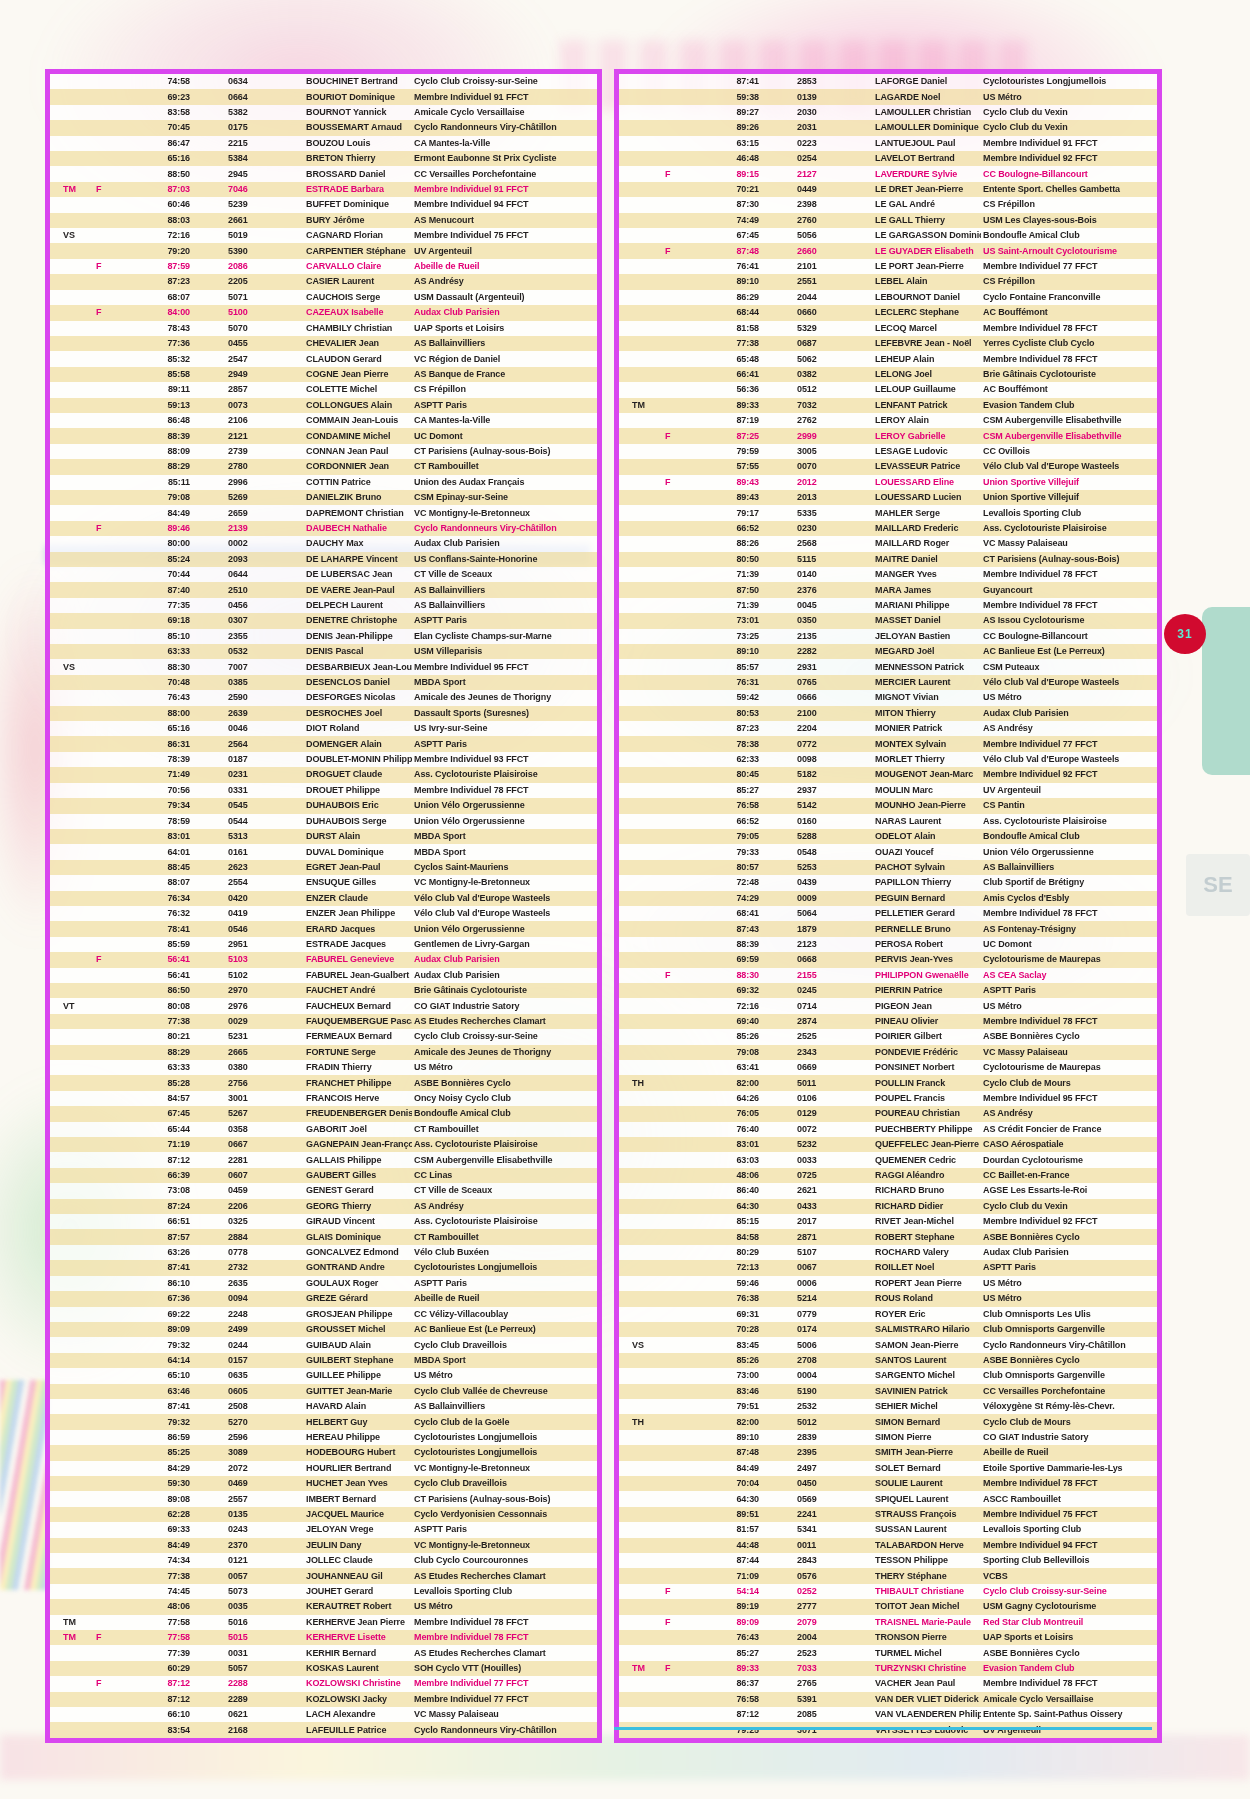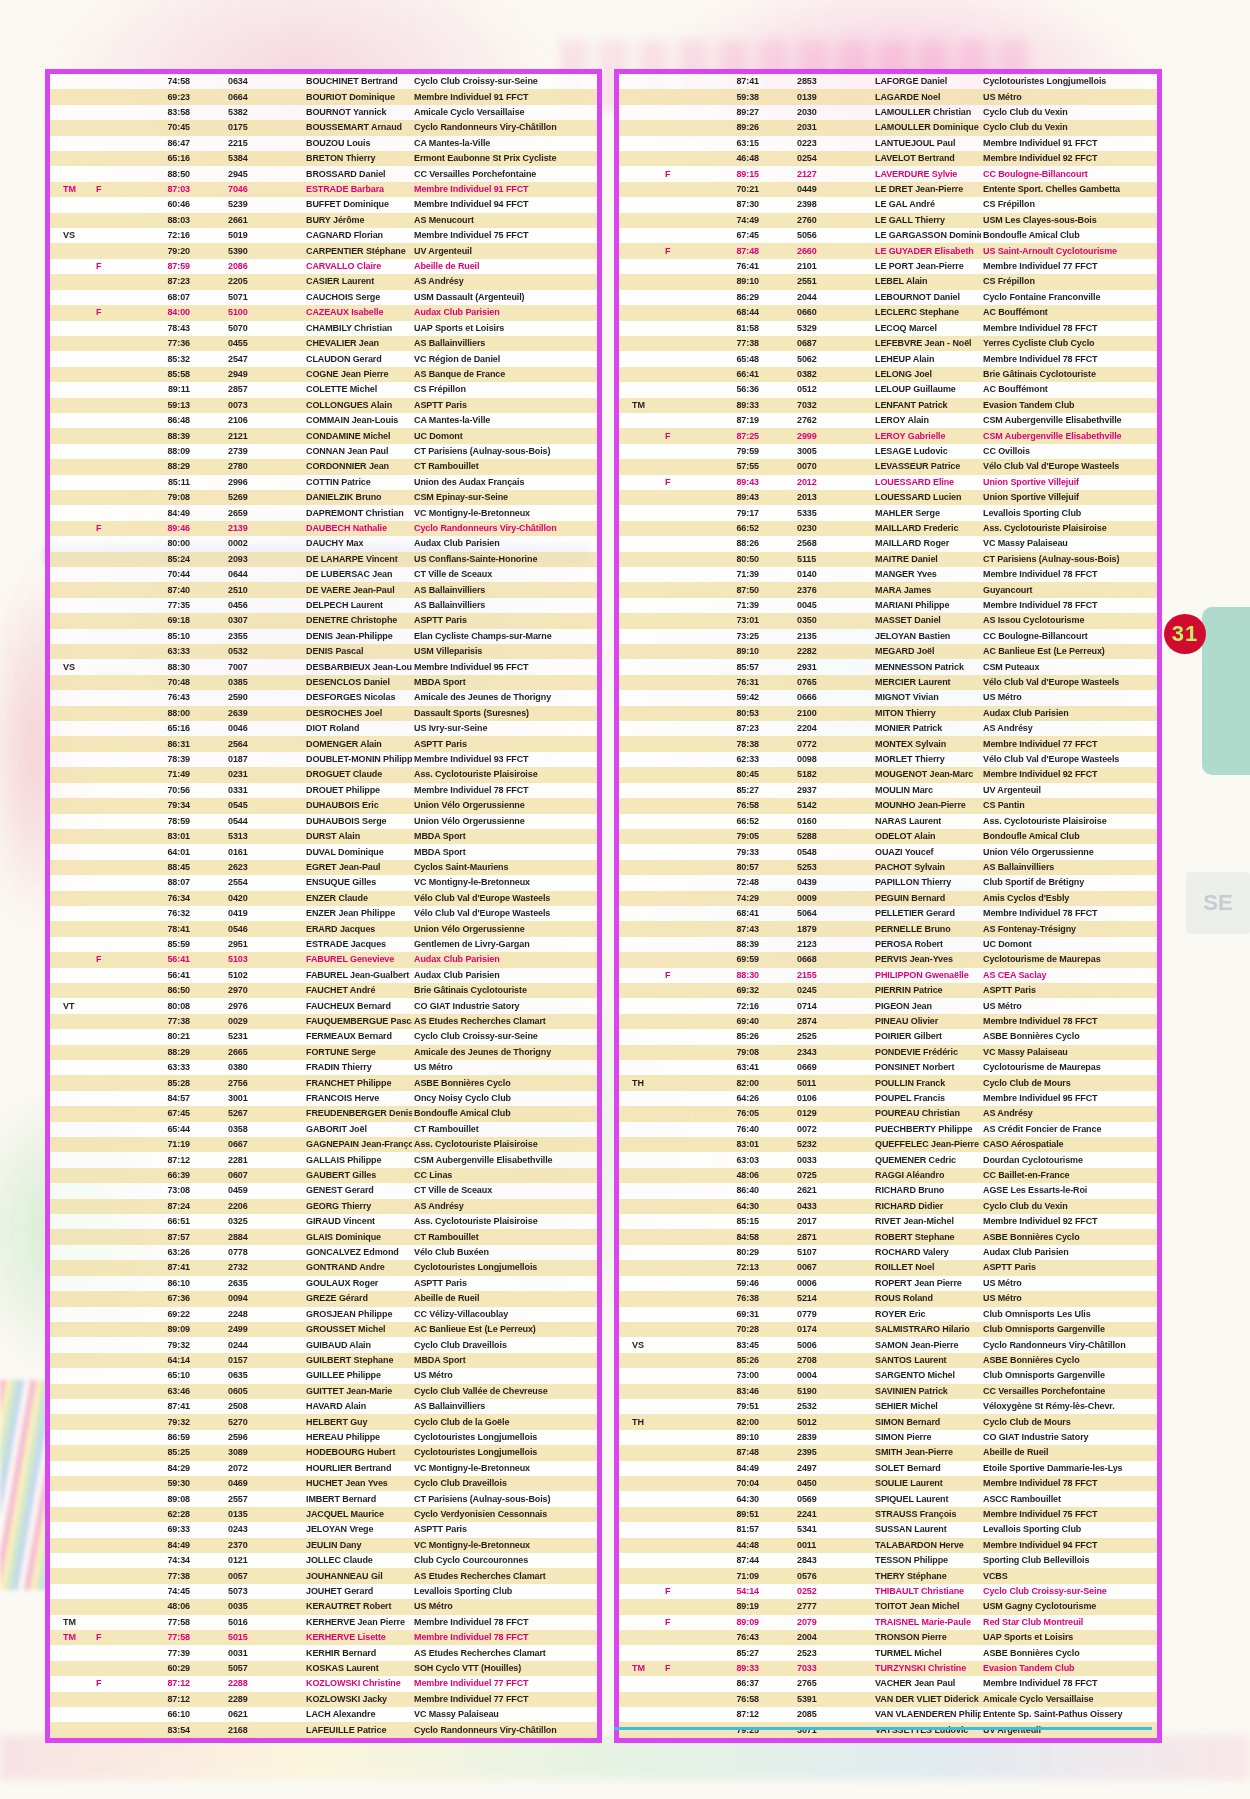--- a/index.html
+++ b/index.html
@@ -24,23 +24,23 @@
   .a8{left:0;top:1380px;width:48px;height:210px;filter:blur(2px);opacity:.55;
       background:repeating-linear-gradient(100deg,rgba(235,60,140,.6) 0 6px,rgba(250,220,80,.6) 6px 12px,rgba(120,200,120,.6) 12px 18px,rgba(80,150,230,.6) 18px 24px,rgba(255,255,255,0) 24px 30px);}
   .a9{left:0;top:1735px;width:1250px;height:45px;filter:blur(4px);opacity:.35;
       background:linear-gradient(90deg,rgba(230,120,170,.5),rgba(250,230,120,.5),rgba(130,210,160,.5),rgba(110,170,230,.5),rgba(230,120,170,.4));}
   .a10{left:330px;top:930px;width:420px;height:420px;background:radial-gradient(ellipse at center,rgba(130,200,160,.14),rgba(130,200,160,0) 70%);}
 
   
   .teal-bar{position:absolute;z-index:1;left:1202px;top:607px;width:48px;height:168px;
     background:rgba(162,214,196,.85);border-radius:10px 0 0 10px;}
   .page-badge{position:absolute;z-index:2;left:1164px;top:614px;width:42px;height:40px;
-    background:#d10a2f;border-radius:50%;color:#bef264;font-weight:bold;font-size:22px;
+    background:#d10a2f;border-radius:50%;color:#5eead4;font-weight:bold;font-size:12px;
     display:flex;align-items:center;justify-content:center;letter-spacing:1px;}
-  .ghost-box{position:absolute;z-index:1;left:1186px;top:872px;width:64px;height:62px;
+  .ghost-box{position:absolute;z-index:1;left:1186px;top:854px;width:64px;height:62px;
     background:rgba(205,215,220,.30);border-radius:4px;display:flex;align-items:center;justify-content:center;
     color:rgba(160,176,186,.55);font-size:22px;font-weight:bold;}
   .bottom-rule{position:absolute;z-index:2;left:614px;top:1727px;width:538px;height:3px;background:#3bbfe0;}
 
   
   .tbl{position:absolute;z-index:1;top:60px;height:1664px;
     border:5px solid #d946ef;background:rgba(255,255,255,.45);
     display:flex;flex-direction:column;margin-top:9px;}
   .tbl-left{left:45px;width:547px;}
   .tbl-right{left:614px;width:538px;}

